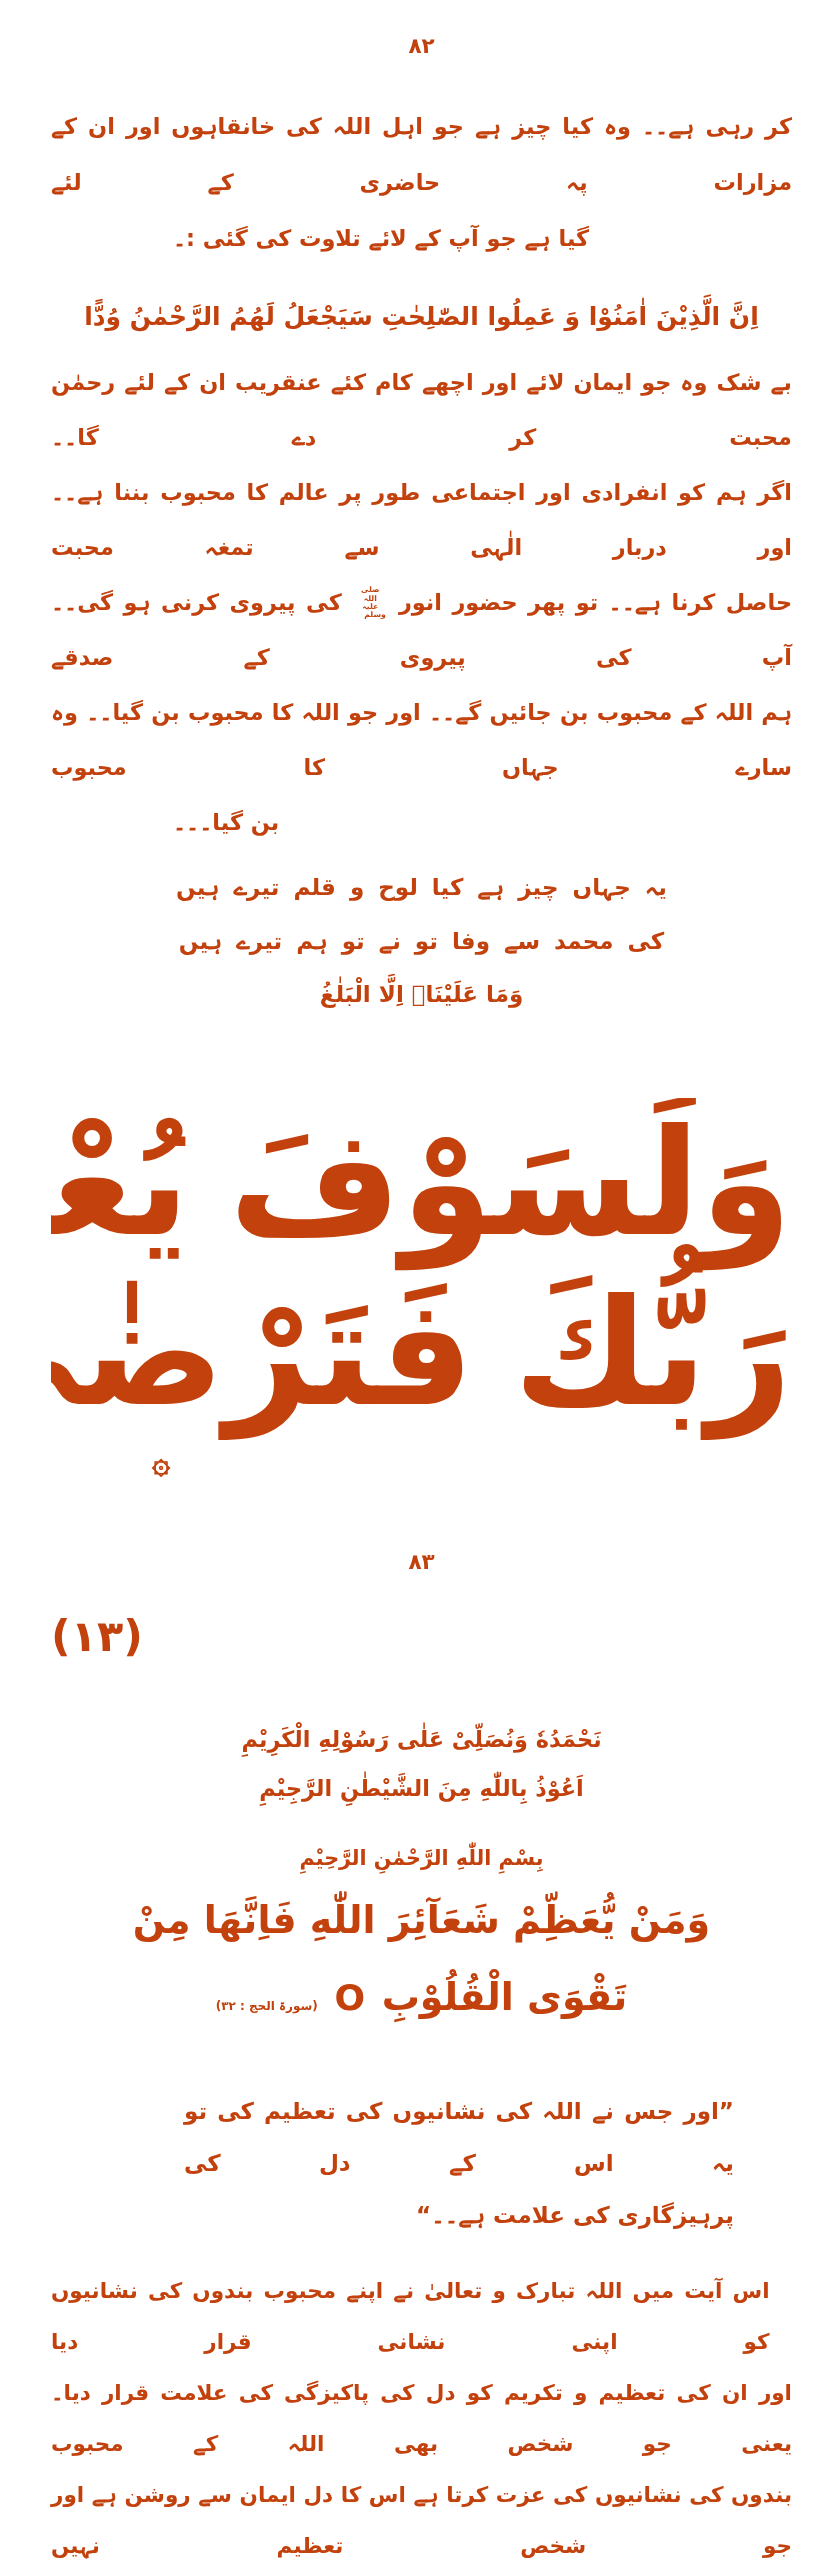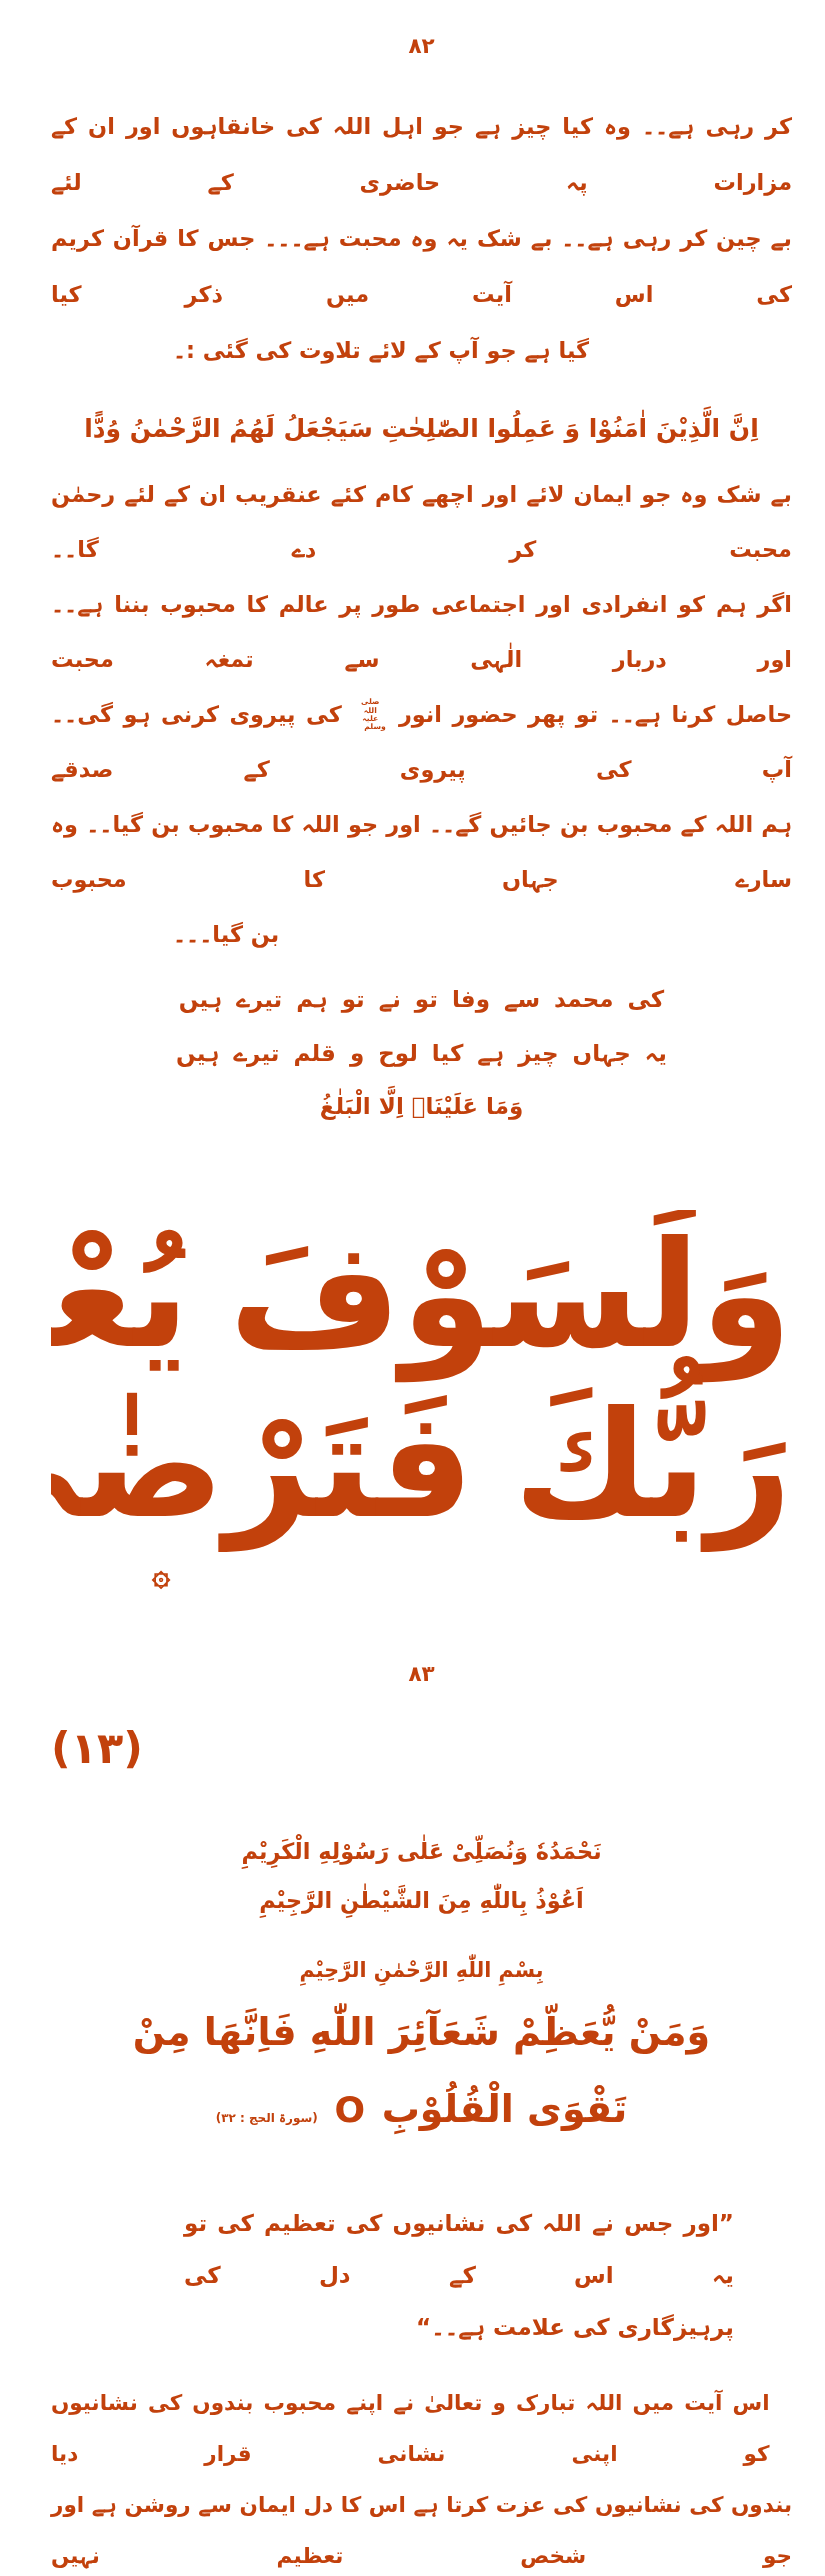--- a/index.html
+++ b/index.html
@@ -88,41 +88,40 @@
 </style>
 </head>
 <body>
 
 <div class="sheet">
 
   <div class="pagenum pagenum-82">۸۲</div>
 
   <div class="para-1">
     <div class="line just">کر رہی ہے۔۔ وہ کیا چیز ہے جو اہل اللہ کی خانقاہوں اور ان کے مزارات پہ حاضری کے لئے</div>
-    <div class="line just">بے چین کر رہی ہے۔۔ بے شک یہ وہ محبت ہے۔۔۔ جس کا قرآن کریم کی اس آیت میں ذکر کیا</div>
     <div class="line endleft-indent">گیا ہے جو آپ کے لائے تلاوت کی گئی :۔</div>
   </div>
 
   <div class="verse-center verse-maryam">اِنَّ الَّذِيْنَ اٰمَنُوْا وَ عَمِلُوا الصّٰلِحٰتِ سَيَجْعَلُ لَهُمُ الرَّحْمٰنُ وُدًّا</div>
 
   <div class="para-2">
     <div class="line just">بے شک وہ جو ایمان لائے اور اچھے کام کئے عنقریب ان کے لئے رحمٰن محبت کر دے گا۔۔</div>
     <div class="line just">اگر ہم کو انفرادی اور اجتماعی طور پر عالم کا محبوب بننا ہے۔۔ اور دربار الٰہی سے تمغہ محبت</div>
     <div class="line just">
       <span>حاصل کرنا ہے۔۔ تو پھر حضور انور</span>
       <span class="salawat">صلی اللہ علیہ وسلم</span>
       <span>کی پیروی کرنی ہو گی۔۔ آپ کی پیروی کے صدقے</span>
     </div>
     <div class="line just">ہم اللہ کے محبوب بن جائیں گے۔۔ اور جو اللہ کا محبوب بن گیا۔۔ وہ سارے جہاں کا محبوب</div>
     <div class="line endleft-indent">بن گیا۔۔۔</div>
   </div>
 
   <div class="poetry">
+    <div class="poetry-line">یہ جہاں چیز ہے کیا لوح و قلم تیرے ہیں</div>
     <div class="poetry-line">کی محمد سے وفا تو نے تو ہم تیرے ہیں</div>
-    <div class="poetry-line">یہ جہاں چیز ہے کیا لوح و قلم تیرے ہیں</div>
   </div>
 
   <div class="verse-center verse-balagh">وَمَا عَلَيْنَاۤ اِلَّا الْبَلٰغُ</div>
 
   <div class="calligraphy">
     <div class="callig-row">وَلَسَوْفَ يُعْطِيْكَ</div>
     <div class="callig-row">رَبُّكَ فَتَرْضٰى</div>
     <div class="seal">۞</div>
   </div>
 
@@ -141,18 +140,19 @@
     <span class="verse-ref">(سورۃ الحج : ۳۲)</span>
   </div>
 
   <div class="translation">
     <div class="tline t-just">”اور جس نے اللہ کی نشانیوں کی تعظیم کی تو یہ اس کے دل کی</div>
     <div class="tline t-end">پرہیزگاری کی علامت ہے۔۔“</div>
   </div>
 
   <div class="commentary-1">
     <div class="cline just indent">اس آیت میں اللہ تبارک و تعالیٰ نے اپنے محبوب بندوں کی نشانیوں کو اپنی نشانی قرار دیا</div>
+    <div class="cline just">اور ان کی تعظیم و تکریم کو دل کی پاکیزگی کی علامت قرار دیا۔ یعنی جو شخص بھی اللہ کے محبوب</div>
     <div class="cline just">بندوں کی نشانیوں کی عزت کرتا ہے اس کا دل ایمان سے روشن ہے اور جو شخص تعظیم نہیں</div>
 
   </div>
 
 </div>
 
 
 </body></html>

